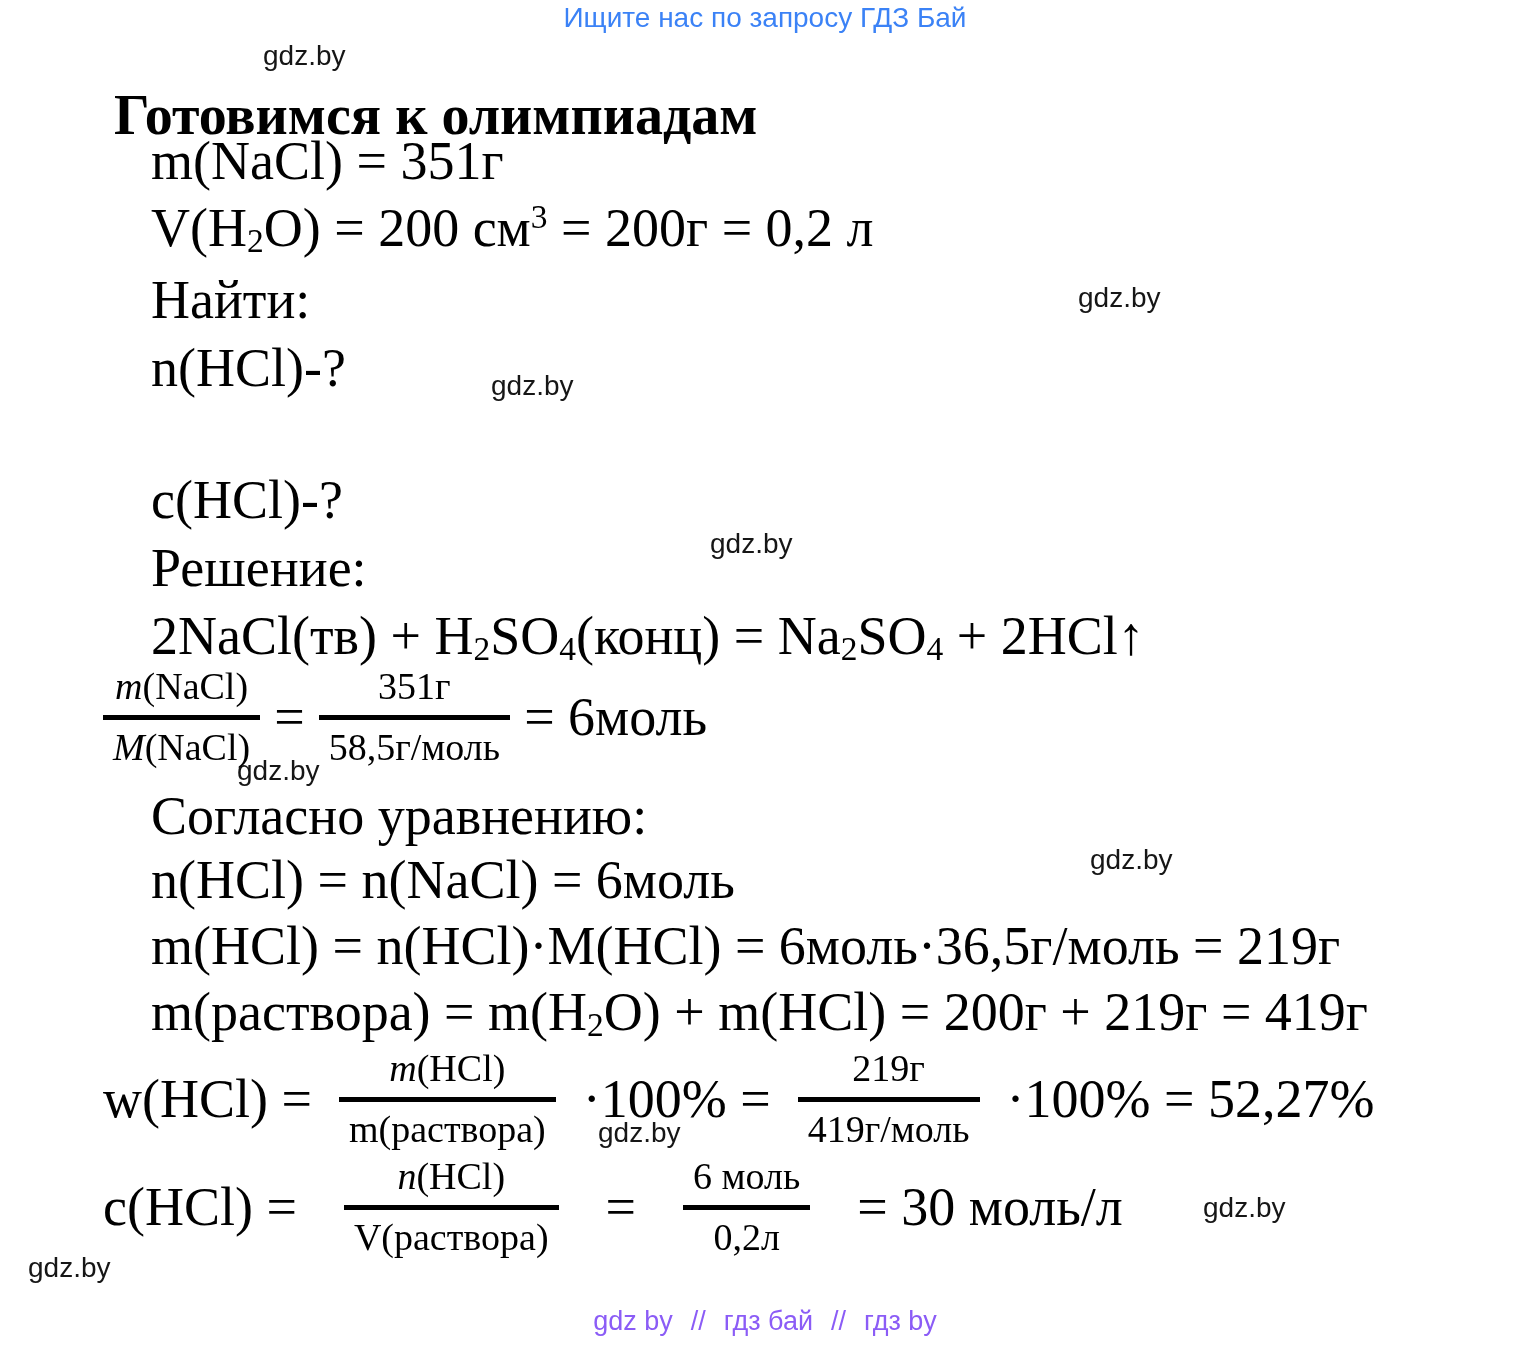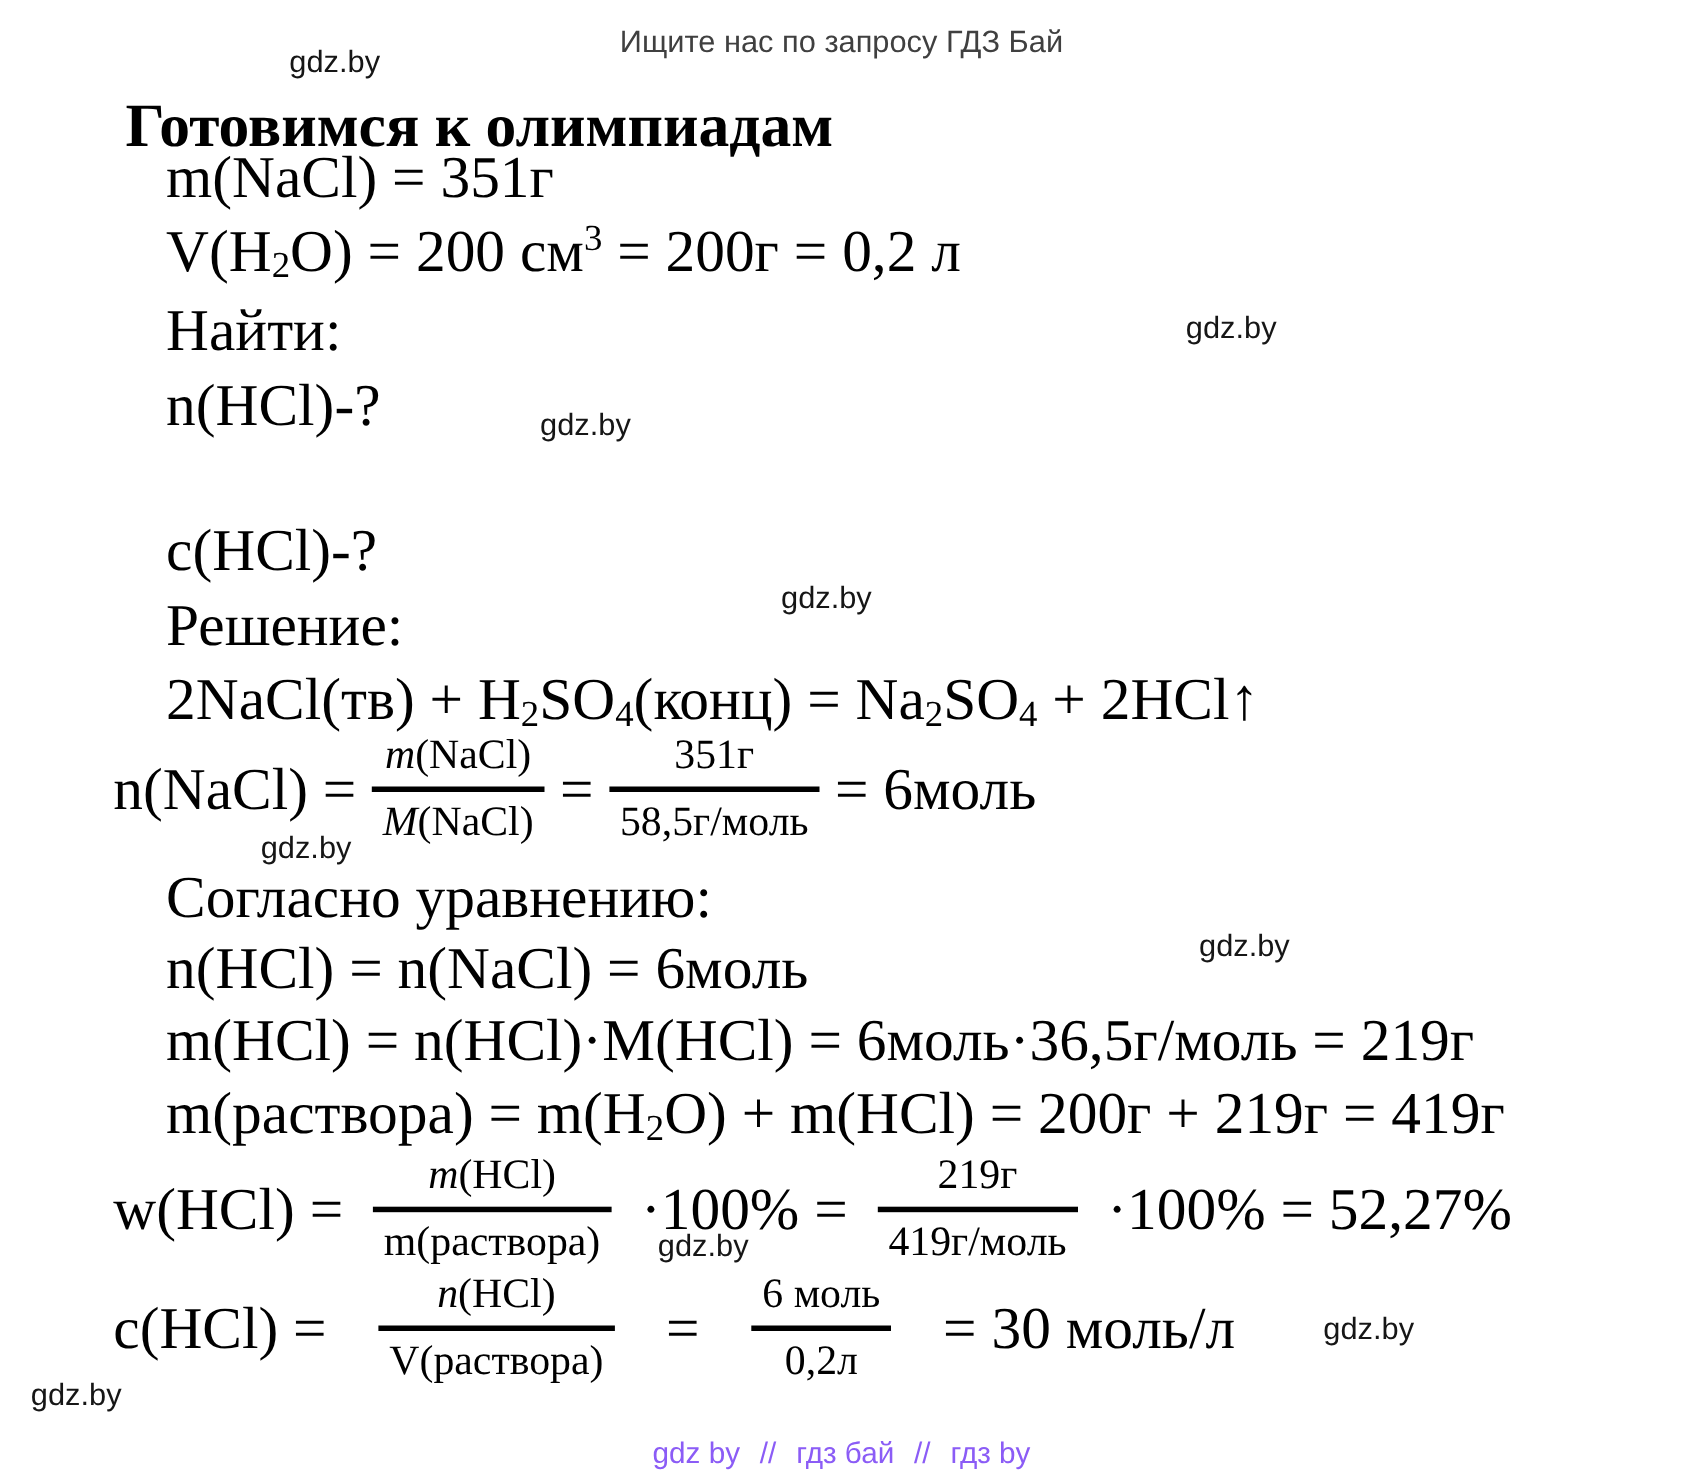--- a/index.html
+++ b/index.html
@@ -50,21 +50,21 @@
     position:absolute; top:1306px; left:0; width:100%;
     display:flex; justify-content:center; gap:18px;
     font-family:"Liberation Sans", sans-serif; font-size:27px; color:#4b1e8e;
   }
 </style>
 </head>
 <body>
 
 <div class="page">
 
-  <div class="promo" style="color: #404040; margin-top: 20px;">Ищите нас по запросу ГДЗ Бай</div>
+  <div class="promo" style="color: #3b82f6;">Ищите нас по запросу ГДЗ Бай</div>
 
   <span class="wm wm1">gdz.by</span>
   <span class="wm wm2">gdz.by</span>
   <span class="wm wm3">gdz.by</span>
   <span class="wm wm4">gdz.by</span>
   <span class="wm wm5">gdz.by</span>
   <span class="wm wm6">gdz.by</span>
   <span class="wm wm7">gdz.by</span>
   <span class="wm wm8">gdz.by</span>
   <span class="wm wm9">gdz.by</span>
@@ -77,21 +77,20 @@
 
   <div class="line l-find">Найти:</div>
   <div class="line l-find1">n(HCl)-?</div>
   <div class="line l-find3">c(HCl)-?</div>
 
   <div class="line l-sol">Решение:</div>
 
   <div class="line l-react"><span>2NaCl(тв) + H</span><sub>2</sub><span>SO</span><sub>4</sub><span>(конц) = Na</span><sub>2</sub><span>SO</span><sub>4</sub><span> + 2HCl↑</span></div>
 
   <div class="eqrow eq-n">
-    <span>n(NaCl) =</span>
     <span class="frac">
         <span class="num"><i>m</i><span>(NaCl)</span></span>
         <span class="den"><i>M</i><span>(NaCl)</span></span>
       </span>
     <span>=</span>
     <span class="frac">
         <span class="num">351г</span>
         <span class="den">58,5г/моль</span>
       </span>
     <span>= 6моль</span>

